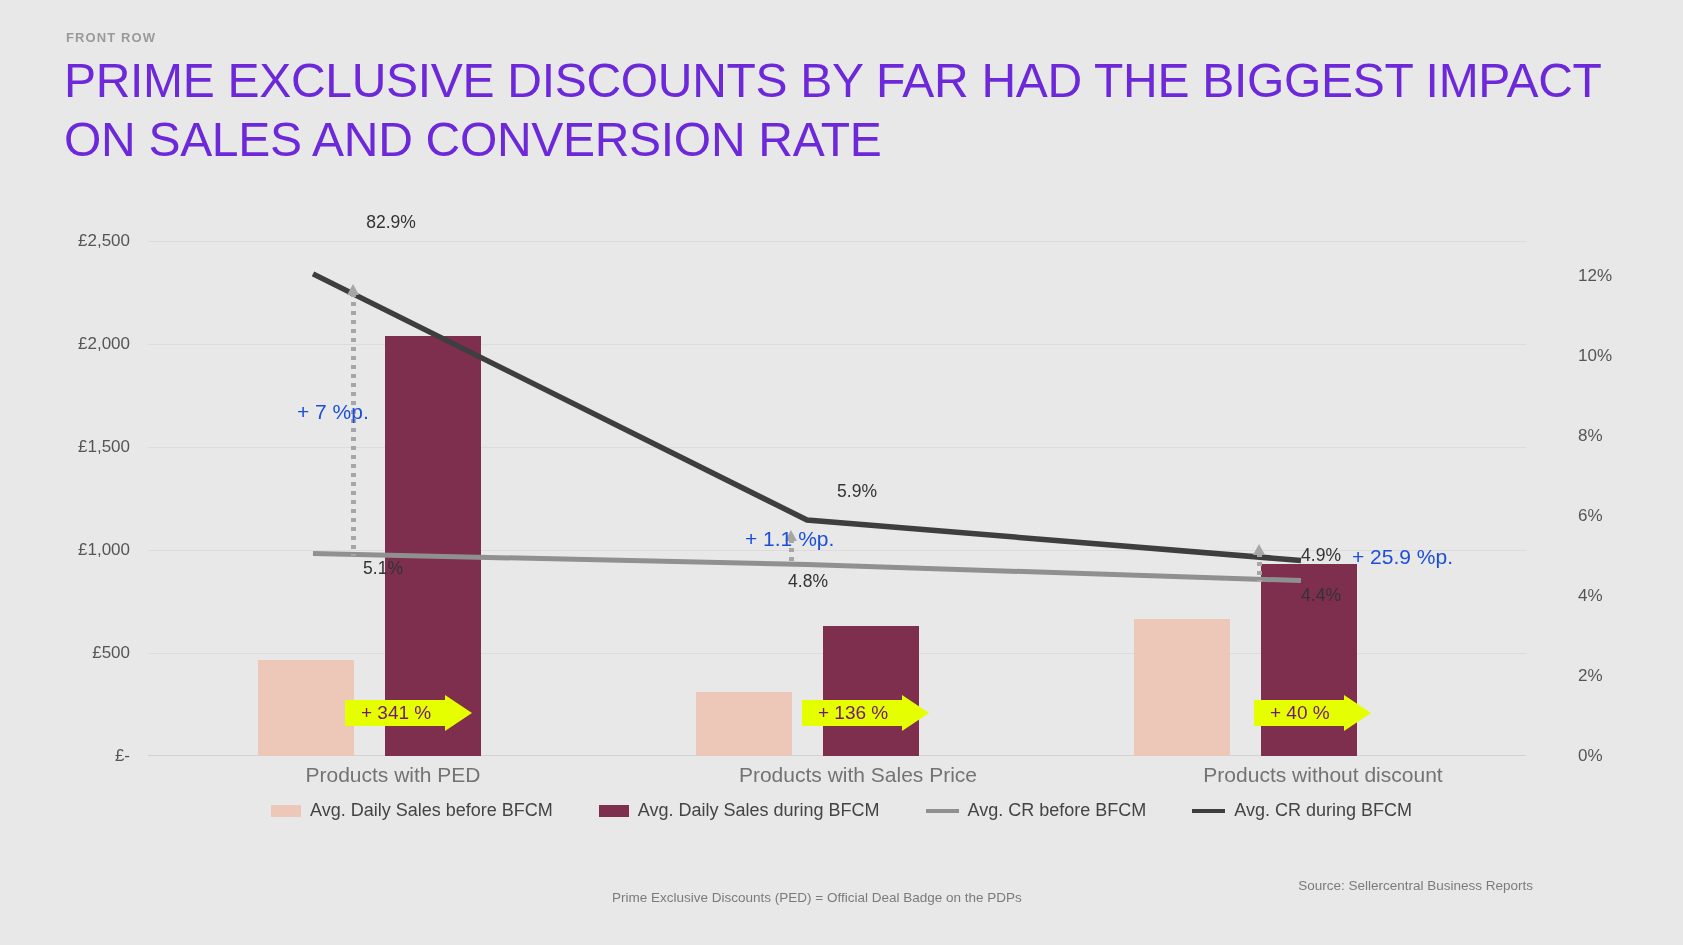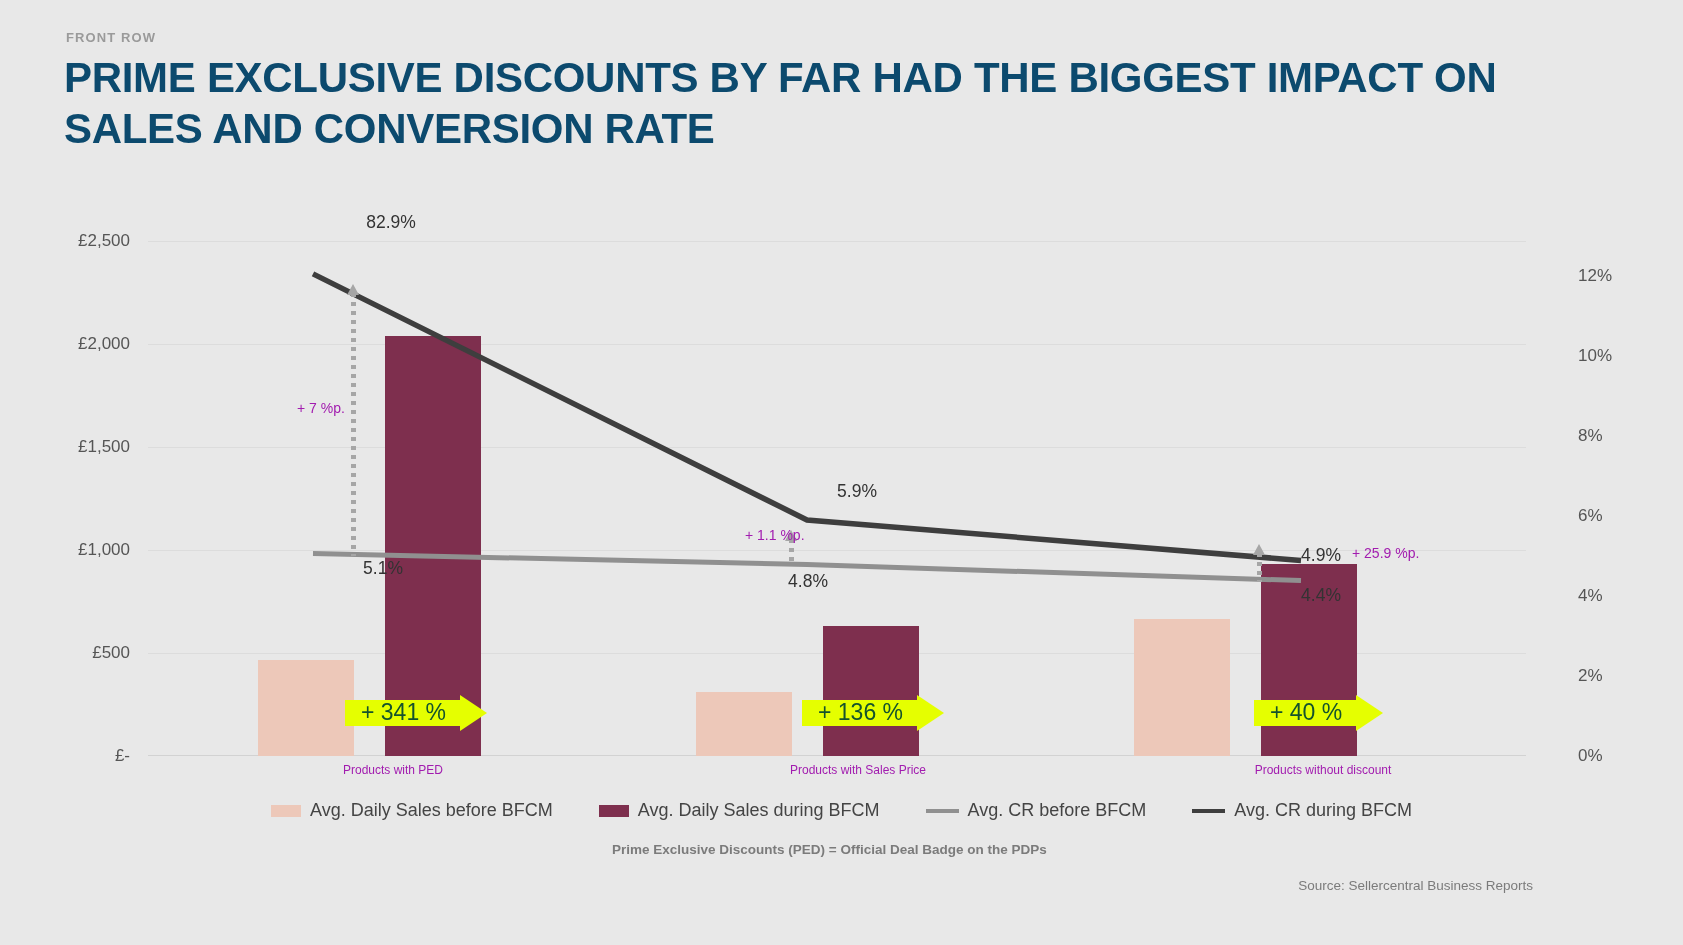--- a/index.html
+++ b/index.html
@@ -11,22 +11,22 @@
   }
   .slide { position: relative; width: 1683px; height: 945px; background: #E8E8E8; }
 
   .brand {
     position: absolute; left: 66px; top: 30px;
     font-size: 13px; font-weight: bold; letter-spacing: 1.1px;
     color: #9A9A9A;
   }
   .headline {
     position: absolute; left: 64px; top: 52px; width: 1560px;
-    font-size: 42px; font-weight: bold; line-height: 1.22;
-    letter-spacing: -0.3px; color: #0c4a6e; text-transform: uppercase;
+    font-size: 48px; font-weight: normal; line-height: 1.22;
+    letter-spacing: -0.3px; color: #6d28d9; text-transform: uppercase;
   }
 
   
   .plot {
     position: absolute;
     left: 148px; top: 240px;
     width: 1378px; height: 516px;
   }
   .gridline {
     position: absolute; left: 0; width: 100%;
@@ -36,30 +36,30 @@
   .ylab-left { position: absolute; text-align: right; width: 110px;
     font-size: 17px; color: #555; transform: translateY(-50%); left: 20px; }
   .ylab-right { position: absolute; text-align: left; width: 110px;
     font-size: 17px; color: #555; transform: translateY(-50%); left: 1578px; }
 
   .bar { position: absolute; bottom: 0; }
   .bar.before { background: #EDC8B9; }
   .bar.during { background: #7E2F4E; }
 
   .cat-label {
-    position: absolute; top: 763px; font-size: 12px; color: #a21caf;
+    position: absolute; top: 763px; font-size: 21px; color: #737373;
     text-align: center; transform: translateX(-50%); white-space: nowrap;
   }
 
   .dlabel {
     position: absolute; font-size: 17.5px; color: #333;
     white-space: nowrap; transform: translateX(-50%);
   }
   .dnote {
-    position: absolute; font-size: 14px; color: #a21caf;
+    position: absolute; font-size: 21px; color: #1d4ed8;
     white-space: nowrap;
   }
 
   
   .delta { position: absolute; width: 7px; }
   .delta .stem {
     position: absolute; left: 1px; top: 9px; width: 5px; bottom: 0;
     background-image: linear-gradient(to bottom, #A6A6A6 50%, rgba(0,0,0,0) 50%);
     background-size: 5px 9px; background-repeat: repeat-y;
   }
@@ -69,21 +69,21 @@
     border-left: 6.5px solid transparent;
     border-right: 6.5px solid transparent;
     border-bottom: 11px solid #A6A6A6;
   }
 
   
   .growth { position: absolute; height: 37px; display: flex; align-items: stretch; }
   .growth .body {
     background: #E5FF00; display: flex; align-items: center;
     justify-content: center; padding: 0 14px 0 16px; height: 26px;
-    align-self: center; font-size: 23px; color: #14532d; white-space: nowrap;
+    align-self: center; font-size: 19px; color: #701a75; white-space: nowrap;
   }
   .growth .head {
     width: 0; height: 0; align-self: center;
     border-top: 18.5px solid transparent;
     border-bottom: 18.5px solid transparent;
     border-left: 27px solid #E5FF00;
   }
 
   
   .legend {
@@ -91,21 +91,21 @@
     display: flex; justify-content: center; align-items: center;
     gap: 46px; font-size: 18px; color: #444;
   }
   .legend-item { display: flex; align-items: center; gap: 9px; white-space: nowrap; }
   .swatch-box { width: 30px; height: 12px; display: inline-block; }
   .swatch-line { width: 33px; height: 4px; display: inline-block; }
 
   
   .foot { position: absolute; font-size: 13.5px; color: #7B7B7B; line-height: 1.55; }
   .foot1 { left: 192px; top: 856px; }
-  .foot2 { left: 612px; top: 840px; font-weight: bold; }
+  .foot2 { left: 612px; top: 888px; }
   .foot3 { right: 150px; top: 876px; text-align: right; }
 
   svg.lines { position: absolute; left: 0; top: 0; overflow: visible; }
 </style>
 </head>
 <body>
 
 <div class="slide">
 
   <div class="brand">FRONT ROW</div>

